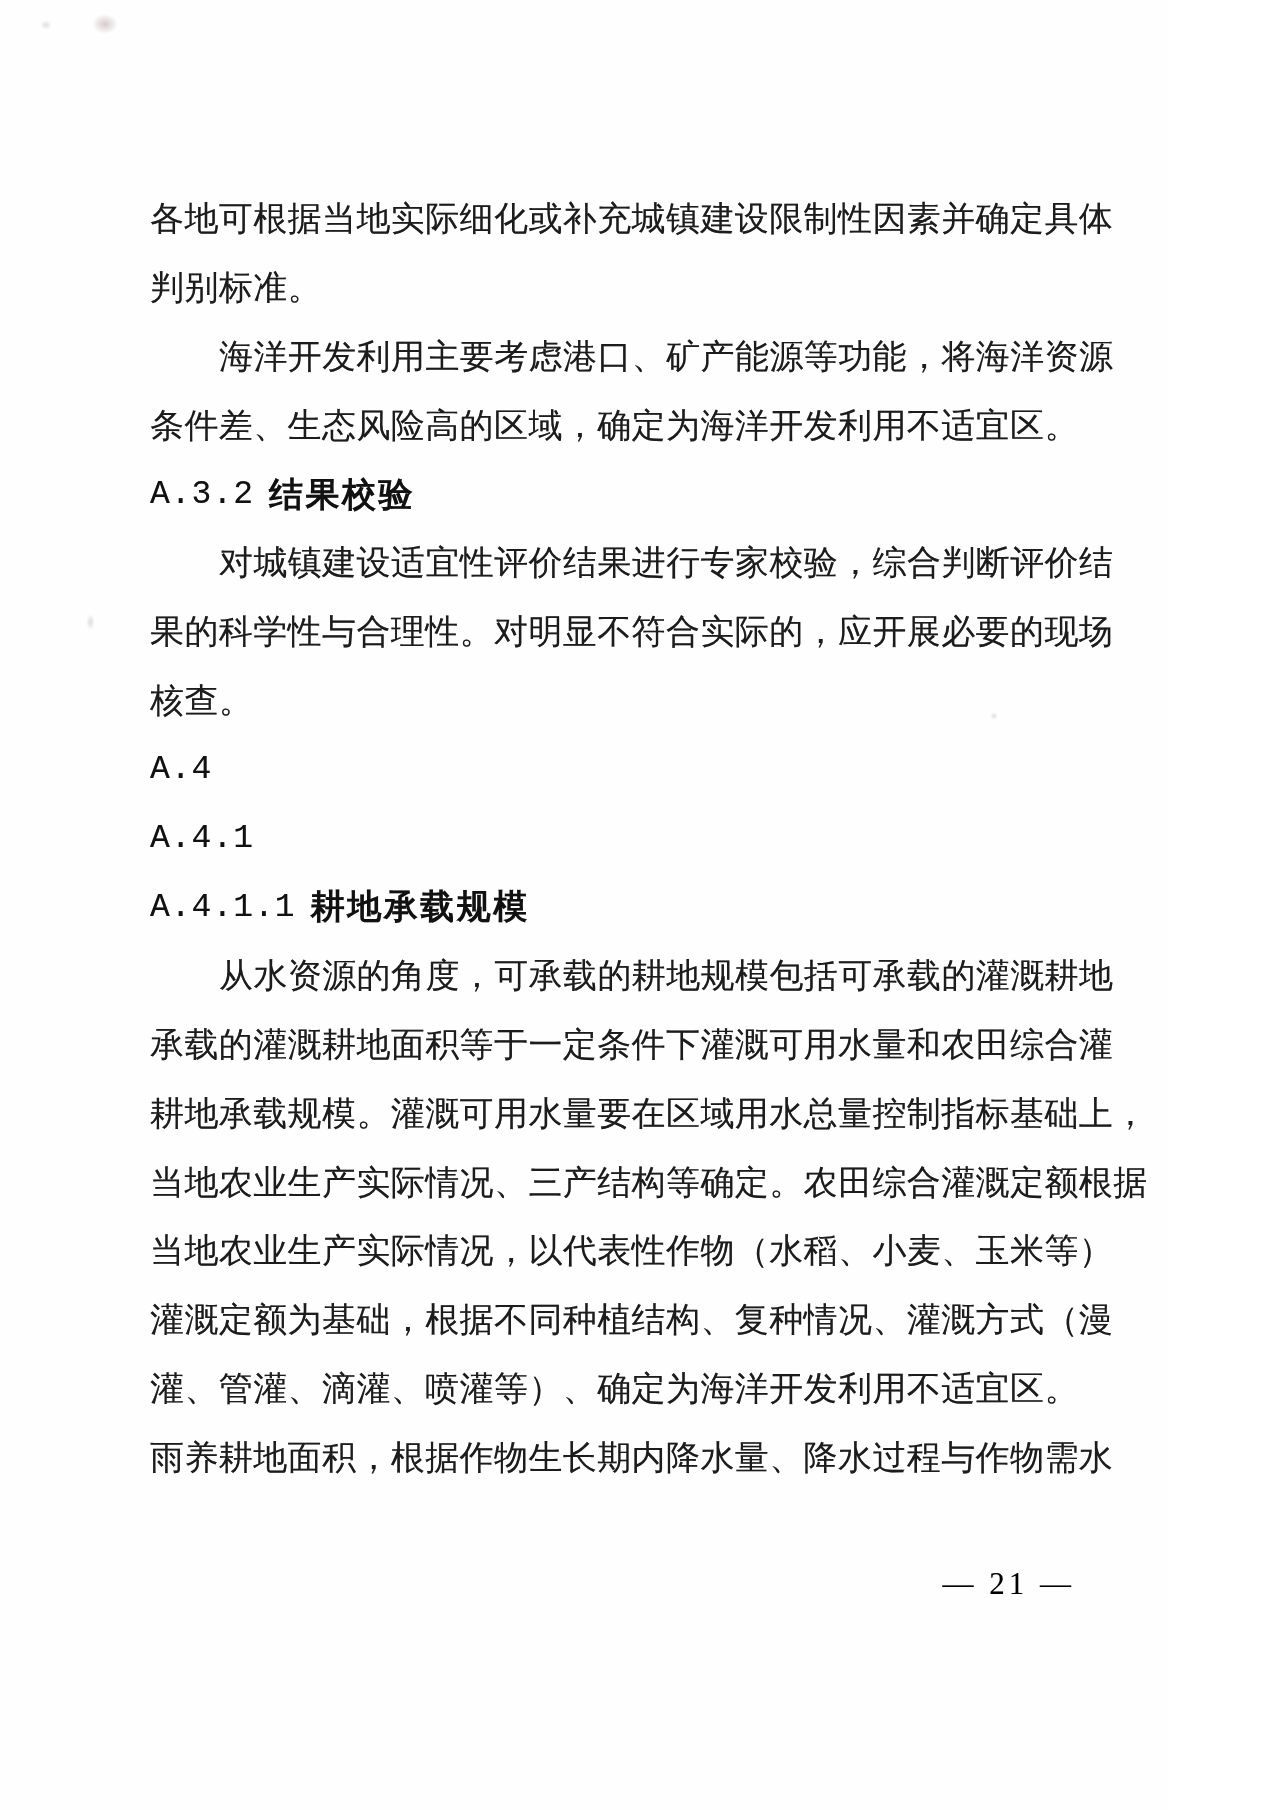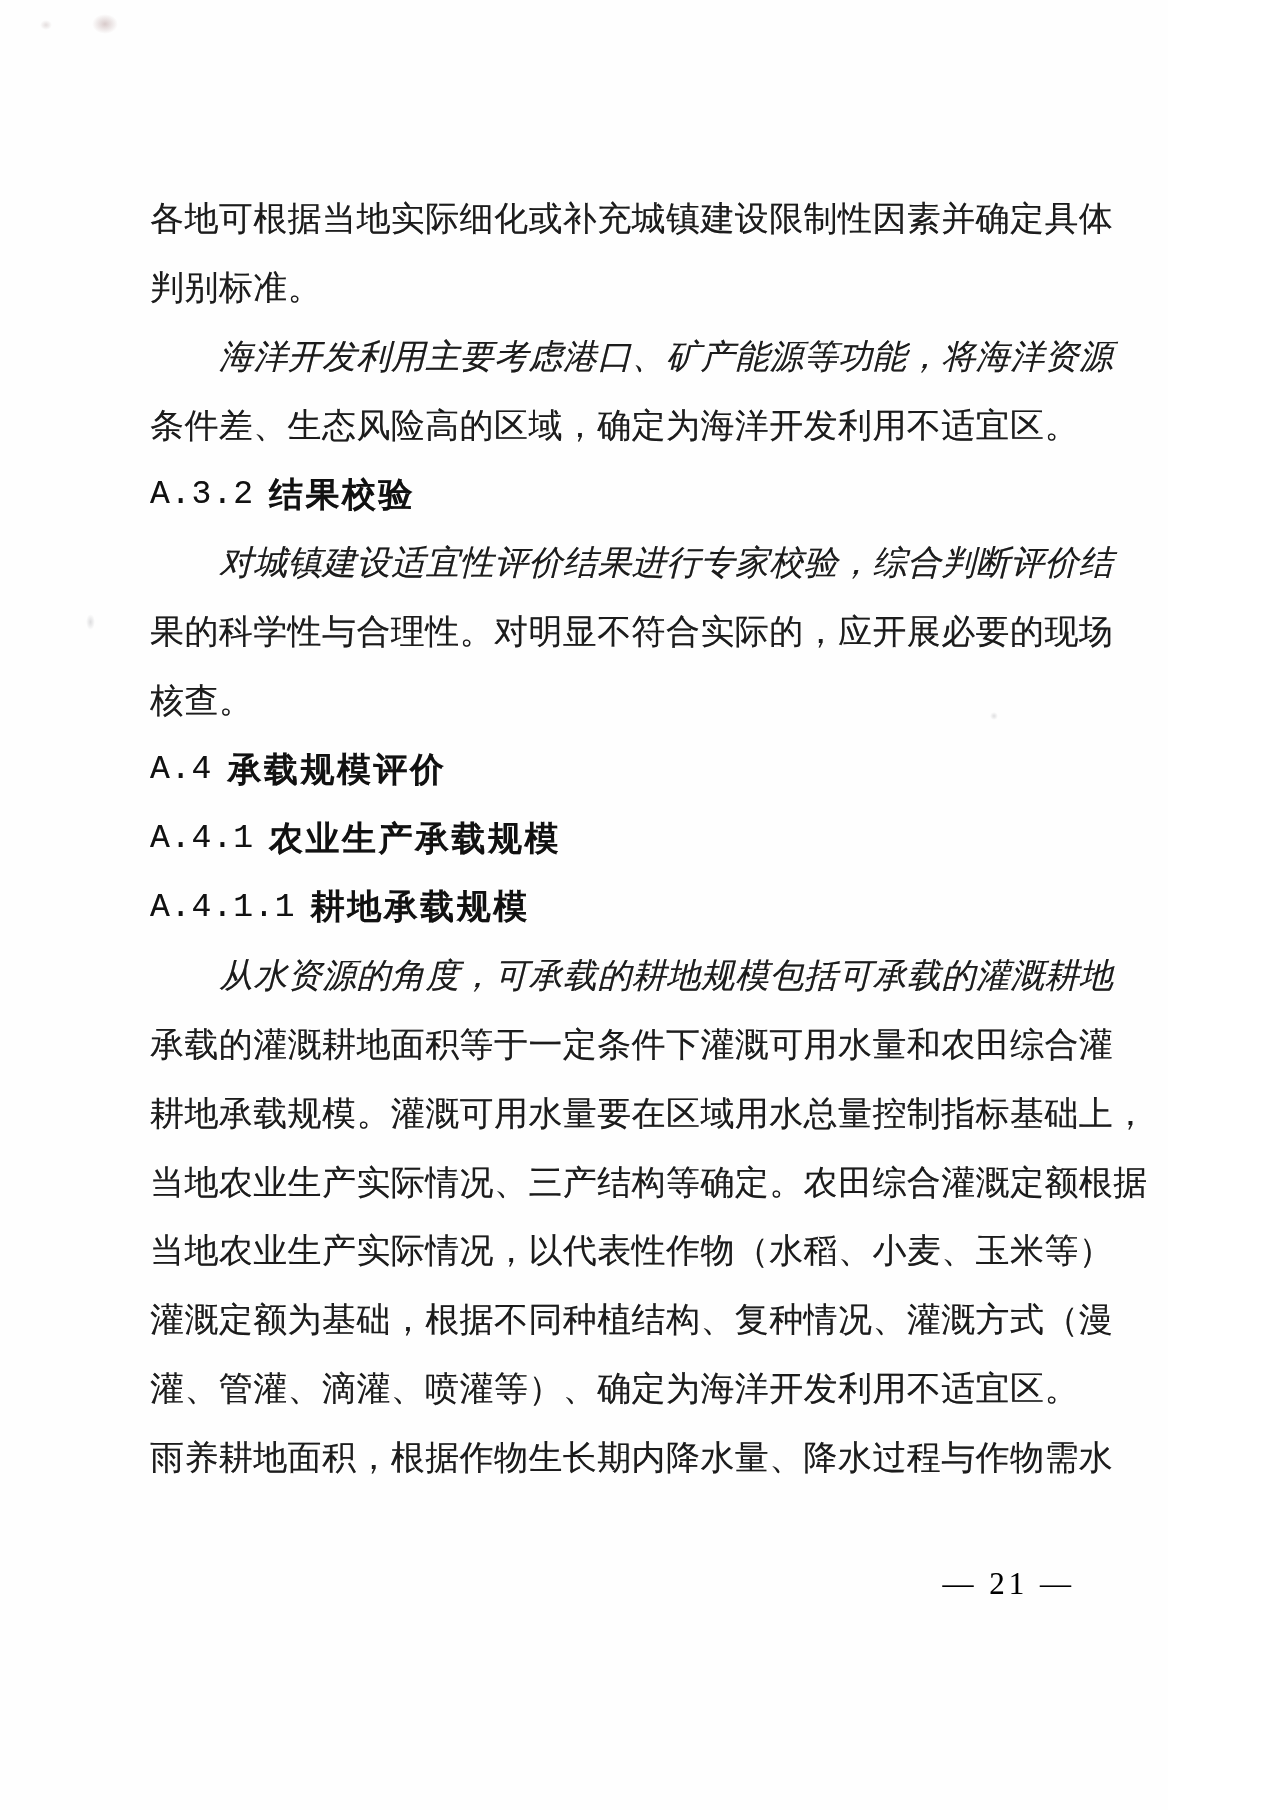--- a/index.html
+++ b/index.html
@@ -25,21 +25,21 @@
   .line {
     height: 68.8px;
     display: flex;
     align-items: center;
     font-size: 34px;
     letter-spacing: 0.4px;
     color: #1c1c1c;
     white-space: nowrap;
     text-shadow: 0 0 0.5px rgba(30,30,30,0.45);
   }
-  .line.indent { padding-left: 69px; font-style: italic; }
+  .line.indent { padding-left: 69px; }
   .line.heading .h-num {
     font-family: Liberation Mono, monospace;
     font-size: 33px;
     color: #111;
     letter-spacing: 1px;
   }
   .line.heading .h-cn {
     font-family: "Liberation Sans", "DejaVu Sans", sans-serif;
     font-weight: 700;
     font-size: 34px;
@@ -105,25 +105,23 @@
       <div class="line">条件差、生态风险高的区域，确定为海洋开发利用不适宜区。</div>
       <div class="line heading">
         <span class="h-num">A.3.2</span>
         <span class="h-cn">结果校验</span>
       </div>
       <div class="line indent">对城镇建设适宜性评价结果进行专家校验，综合判断评价结</div>
       <div class="line">果的科学性与合理性。对明显不符合实际的，应开展必要的现场</div>
       <div class="line">核查。</div>
       <div class="line heading">
         <span class="h-num">A.4</span>
-        <span class="h-cn">承载规模评价</span>
       </div>
       <div class="line heading">
         <span class="h-num">A.4.1</span>
-        <span class="h-cn">农业生产承载规模</span>
       </div>
       <div class="line heading">
         <span class="h-num">A.4.1.1</span>
         <span class="h-cn">耕地承载规模</span>
       </div>
       <div class="line indent">从水资源的角度，可承载的耕地规模包括可承载的灌溉耕地</div>
       <div class="line">承载的灌溉耕地面积等于一定条件下灌溉可用水量和农田综合灌</div>
       <div class="line">耕地承载规模。灌溉可用水量要在区域用水总量控制指标基础上，</div>
       <div class="line">当地农业生产实际情况、三产结构等确定。农田综合灌溉定额根据</div>
       <div class="line">当地农业生产实际情况，以代表性作物（水稻、小麦、玉米等）</div>

